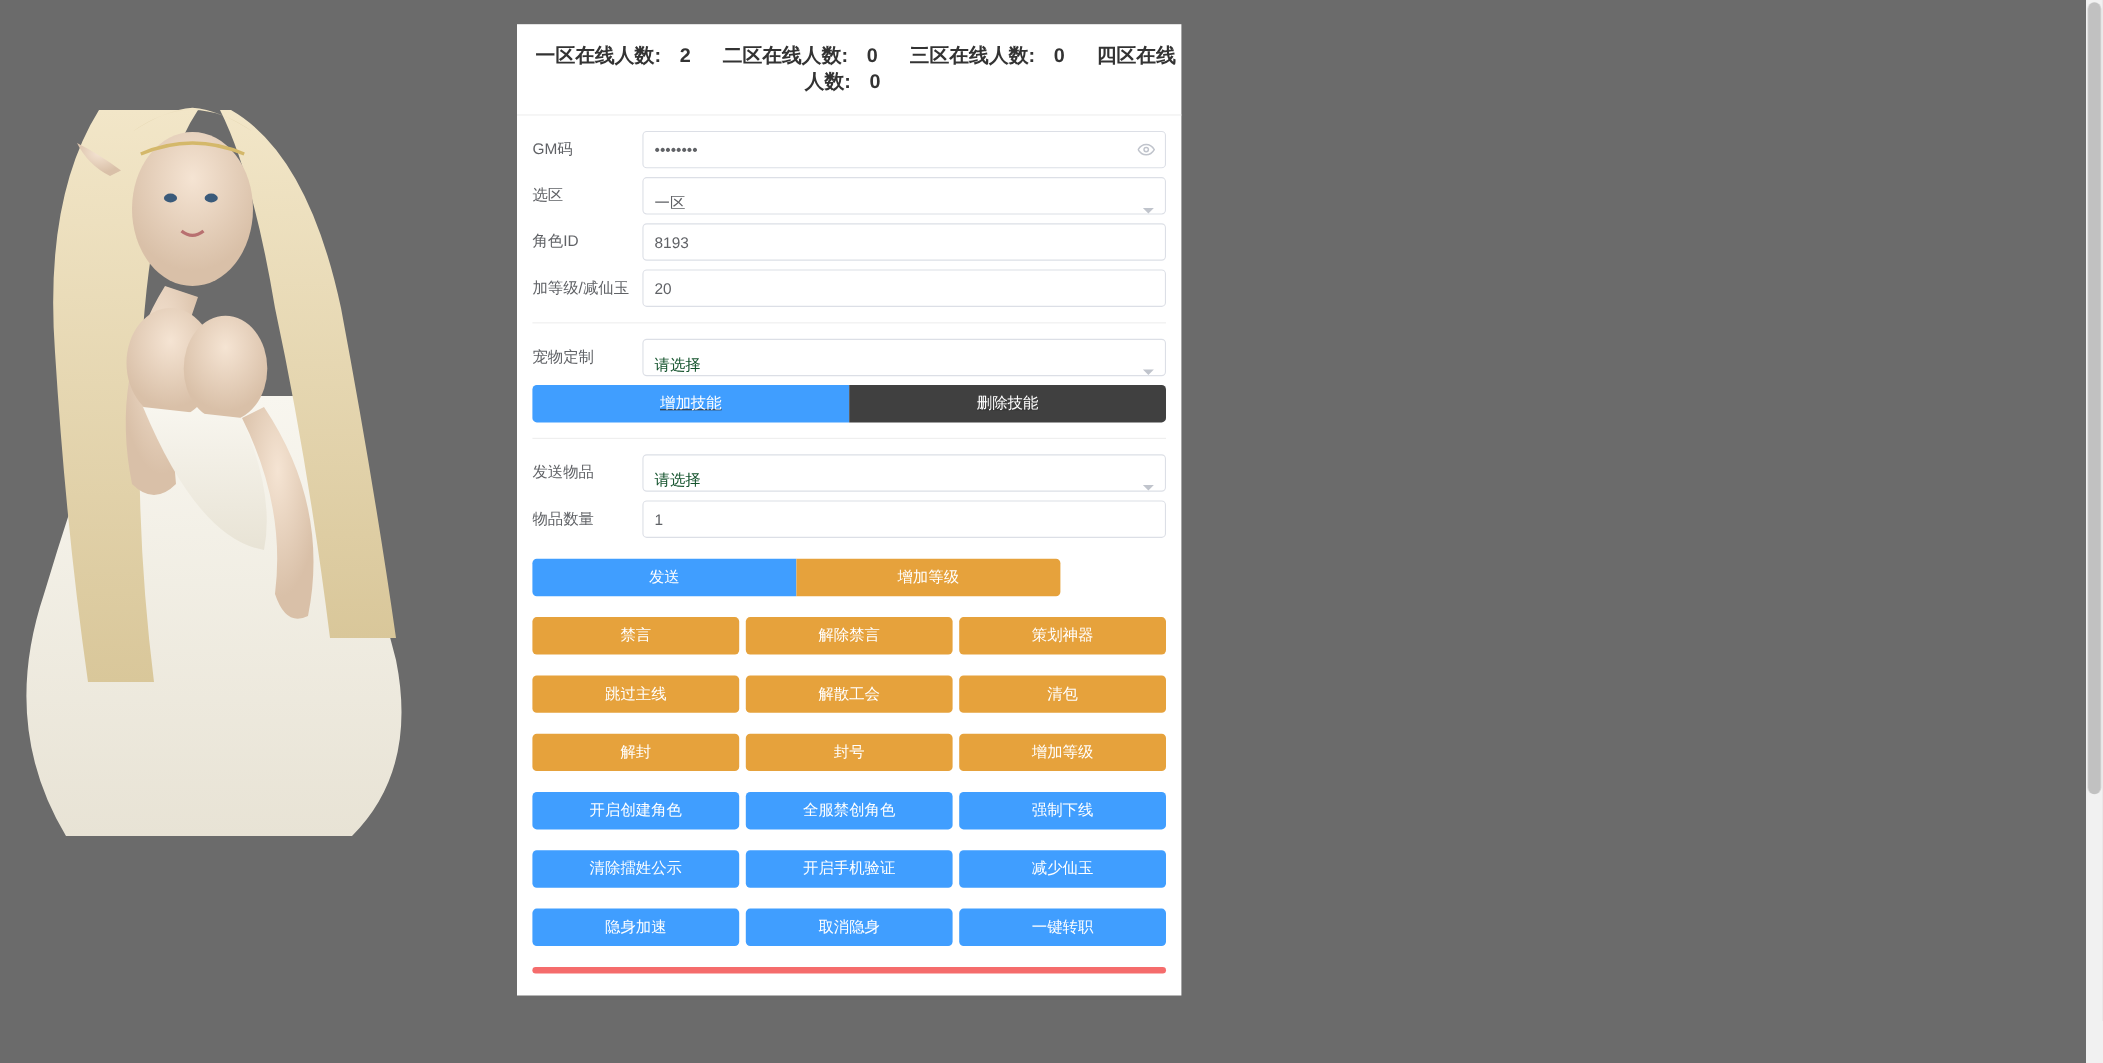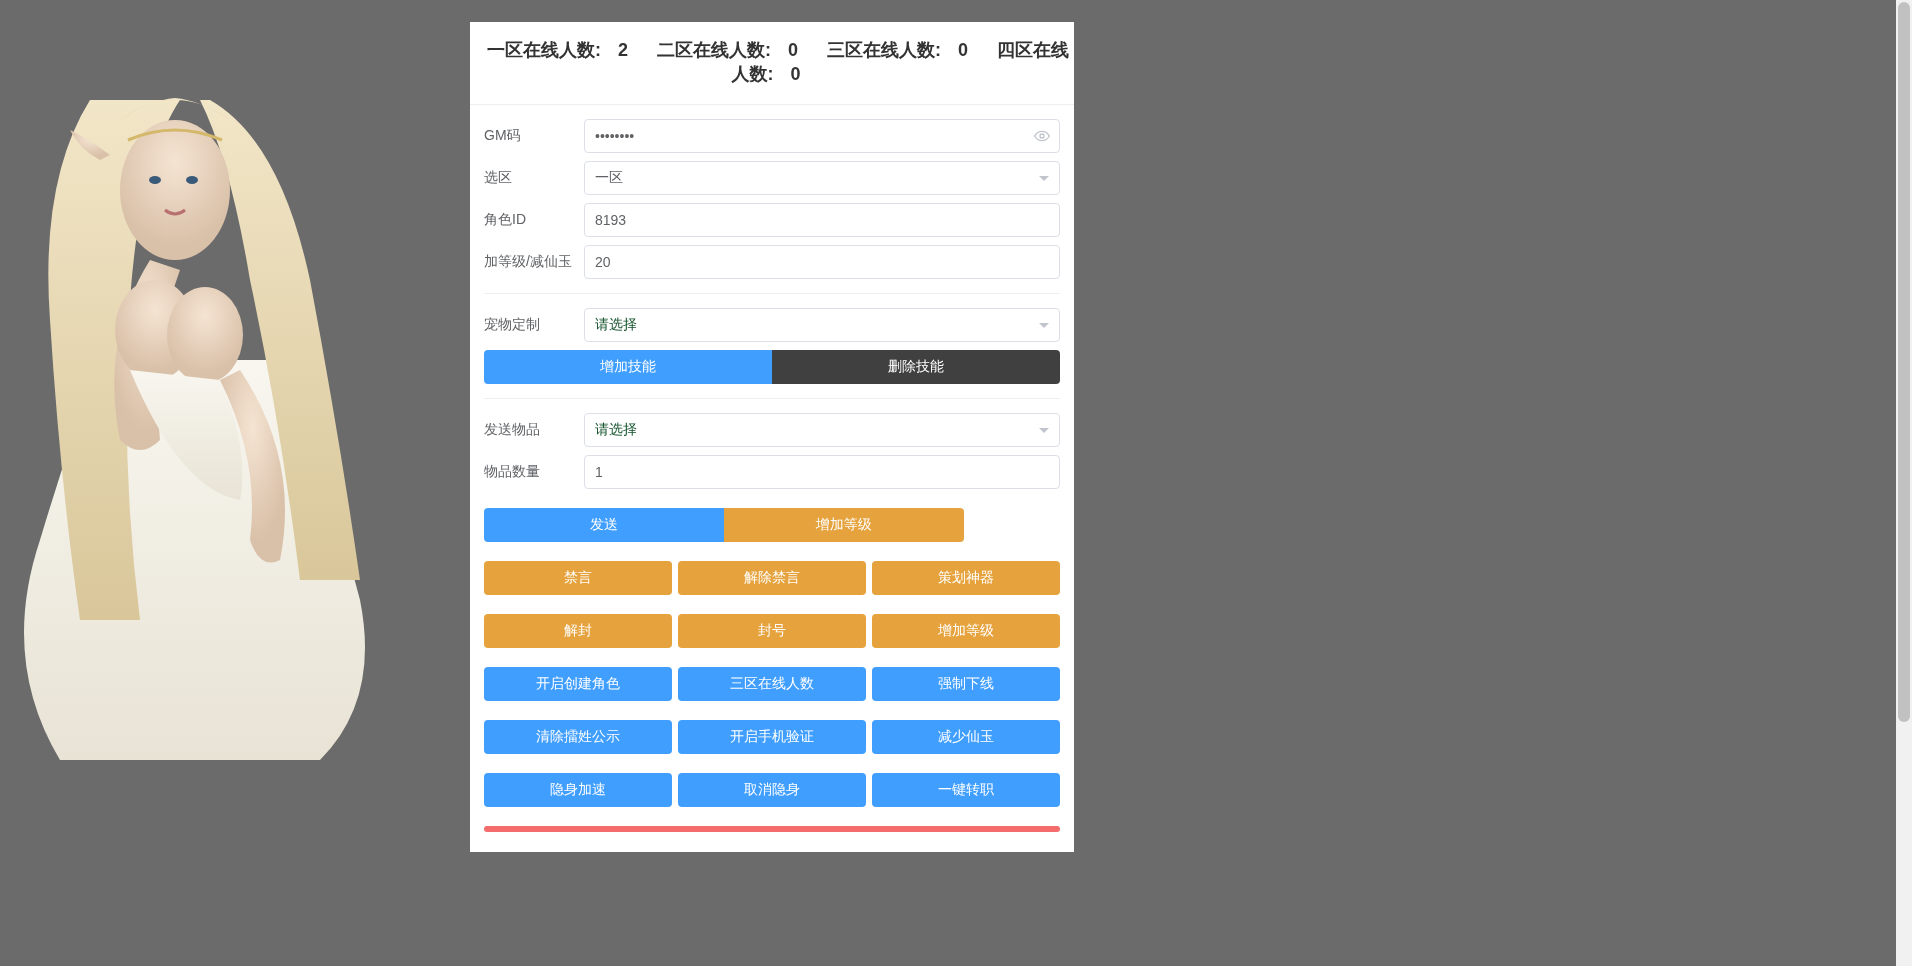--- a/index.html
+++ b/index.html
@@ -63,40 +63,41 @@
     height: 34px;
     border: 1px solid #dcdfe6;
     border-radius: 4px;
     padding: 0 10px;
     font-size: 14px;
     color: #606266;
     background: #fff;
   }
   .select {
     display: flex;
-    align-items: center;
+    align-items: flex-end;
     justify-content: space-between;
     cursor: pointer;
   }
   .select .placeholder { color: #14532d; }
   .select .arrow {
     width: 0; height: 0;
     border-left: 5px solid transparent;
     border-right: 5px solid transparent;
     border-top: 5px solid #c0c4cc;
   }
   .divider {
     border: none;
     border-top: 1px solid #eee;
     margin: 14px 0;
   }
   .btn-row {
     display: flex;
     gap: 0;
     margin-top: 8px;
+    text-decoration: underline;
   }
   .btn-row .btn { flex: 1; }
   .btn-grid {
     display: flex;
     gap: 6px;
     margin-top: 19px;
   }
   .btn-grid .btn { flex: 1; }
   .btn {
     display: inline-flex;
@@ -257,27 +258,32 @@
         <button class="btn btn-primary" style="border-radius:4px 0 0 4px">发送</button>
         <button class="btn btn-warning" style="border-radius:0 4px 4px 0">增加等级</button>
       </div>
 
       <div class="btn-grid">
         <button class="btn btn-warning">禁言</button>
         <button class="btn btn-warning">解除禁言</button>
         <button class="btn btn-warning">策划神器</button>
       </div>
       <div class="btn-grid">
+        <button class="btn btn-warning">跳过主线</button>
+        <button class="btn btn-warning">解散工会</button>
+        <button class="btn btn-warning">清包</button>
+      </div>
+      <div class="btn-grid">
         <button class="btn btn-warning">解封</button>
         <button class="btn btn-warning">封号</button>
         <button class="btn btn-warning">增加等级</button>
       </div>
       <div class="btn-grid">
         <button class="btn btn-primary">开启创建角色</button>
-        <button class="btn btn-primary">三区在线人数</button>
+        <button class="btn btn-primary">全服禁创角色</button>
         <button class="btn btn-primary">强制下线</button>
       </div>
       <div class="btn-grid">
         <button class="btn btn-primary">清除擂姓公示</button>
         <button class="btn btn-primary">开启手机验证</button>
         <button class="btn btn-primary">减少仙玉</button>
       </div>
       <div class="btn-grid">
         <button class="btn btn-primary">隐身加速</button>
         <button class="btn btn-primary">取消隐身</button>

